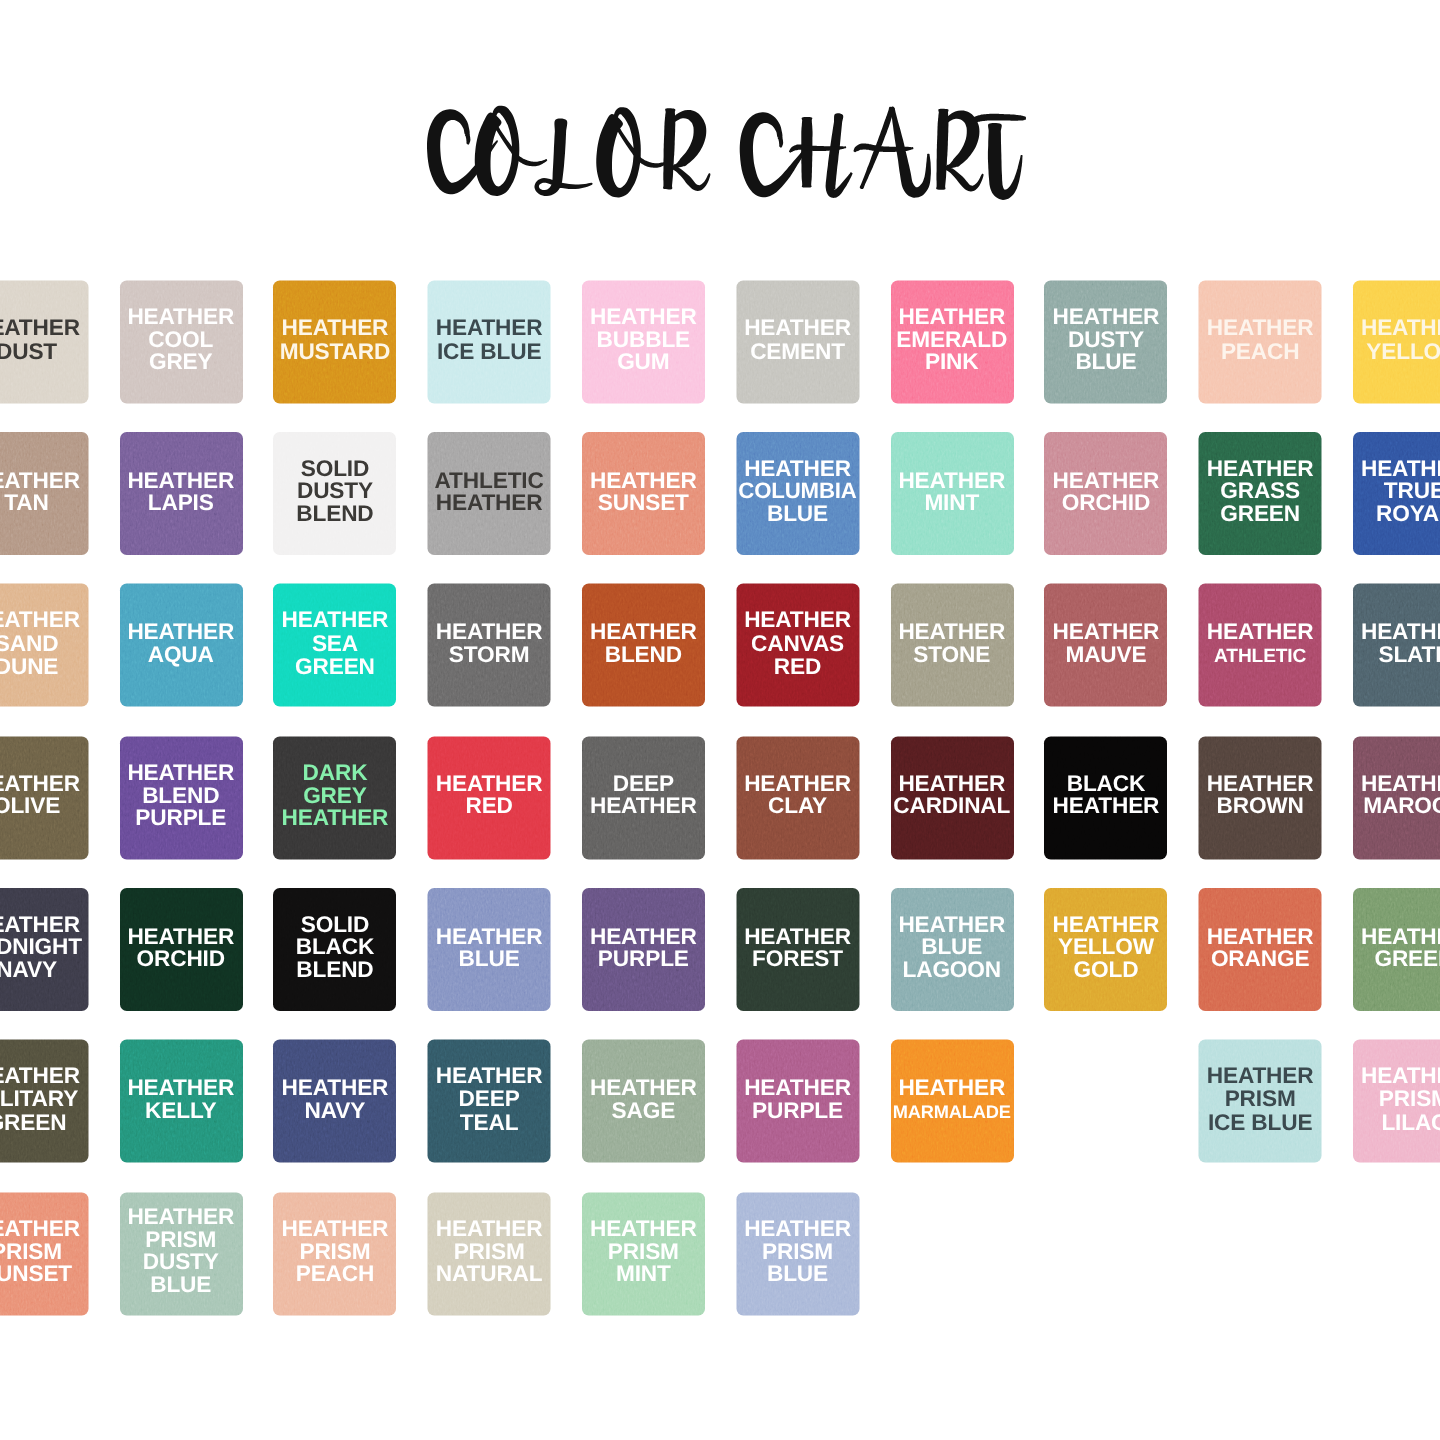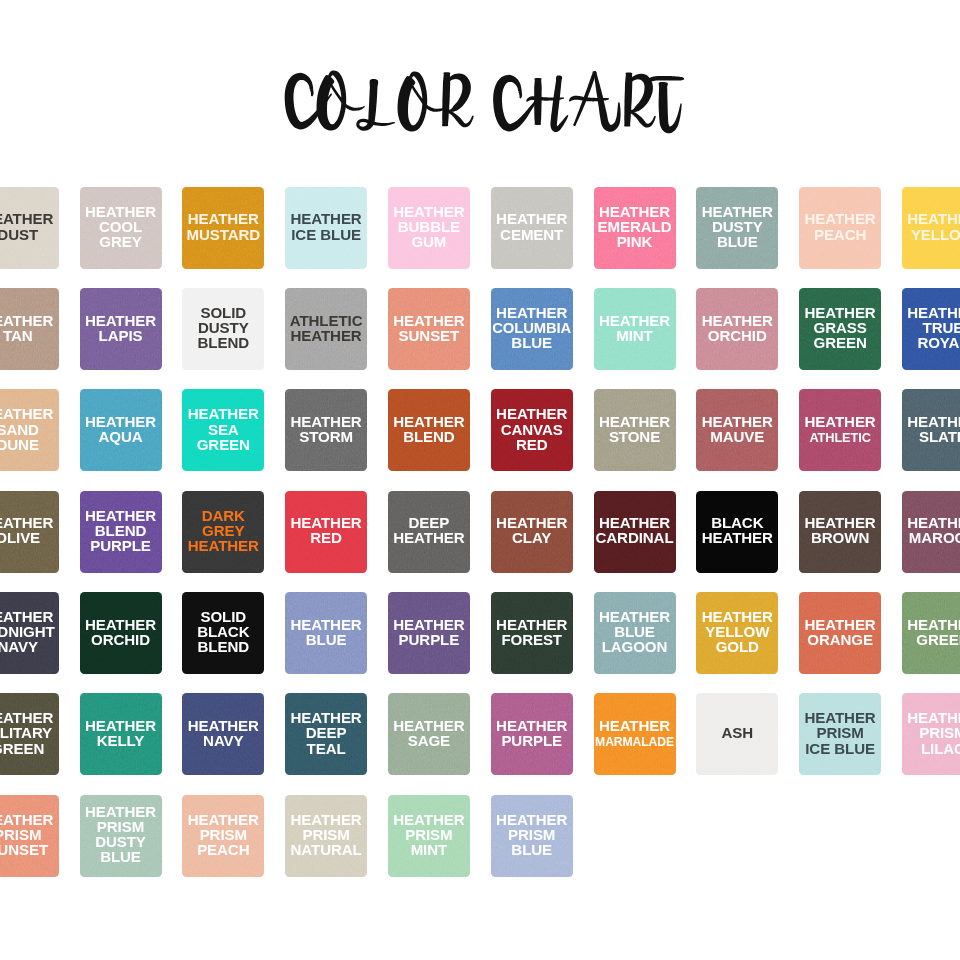--- a/index.html
+++ b/index.html
@@ -366,21 +366,21 @@
         <span class="swatch-label" style="color:#ffffff">
           <span class="ln"><i>HEATHER</i></span>
           <span class="ln"><i>BLEND</i></span>
           <span class="ln"><i>PURPLE</i></span>
         </span>
       </div>
     <div class="swatch" style="left:182.3px;top:490.7px;background:#383737">
         <svg class="swatch-tex" xmlns="http://www.w3.org/2000/svg" aria-hidden="true">
           <rect width="100%" height="100%" filter="url(#heatherNoise)"></rect>
         </svg>
-        <span class="swatch-label" style="color:#f97316">
+        <span class="swatch-label" style="color:#86efac">
           <span class="ln"><i>DARK</i></span>
           <span class="ln"><i>GREY</i></span>
           <span class="ln"><i>HEATHER</i></span>
         </span>
       </div>
     <div class="swatch" style="left:285.1px;top:490.7px;background:#e23947">
         <svg class="swatch-tex" xmlns="http://www.w3.org/2000/svg" aria-hidden="true">
           <rect width="100%" height="100%" filter="url(#heatherNoise)"></rect>
         </svg>
         <span class="swatch-label" style="color:#ffffff">
@@ -592,28 +592,20 @@
           <span class="ln"><i>PURPLE</i></span>
         </span>
       </div>
     <div class="swatch" style="left:593.5px;top:693.3px;background:#f49027">
         <svg class="swatch-tex" xmlns="http://www.w3.org/2000/svg" aria-hidden="true">
           <rect width="100%" height="100%" filter="url(#heatherNoise)"></rect>
         </svg>
         <span class="swatch-label" style="color:#ffffff">
           <span class="ln"><i>HEATHER</i></span>
           <span class="ln"><i style="font-size: 12.167px;">MARMALADE</i></span>
-        </span>
-      </div>
-    <div class="swatch" style="left:696.3px;top:693.3px;background:#eeedeb">
-        <svg class="swatch-tex" xmlns="http://www.w3.org/2000/svg" aria-hidden="true">
-          <rect width="100%" height="100%" filter="url(#heatherNoise)"></rect>
-        </svg>
-        <span class="swatch-label" style="color:#3c3a37">
-          <span class="ln"><i>ASH</i></span>
         </span>
       </div>
     <div class="swatch" style="left:799.1px;top:693.3px;background:#bae0df">
         <svg class="swatch-tex" xmlns="http://www.w3.org/2000/svg" aria-hidden="true">
           <rect width="100%" height="100%" filter="url(#heatherNoise)"></rect>
         </svg>
         <span class="swatch-label" style="color:#3c4a4f">
           <span class="ln"><i>HEATHER</i></span>
           <span class="ln"><i>PRISM</i></span>
           <span class="ln"><i>ICE BLUE</i></span>

